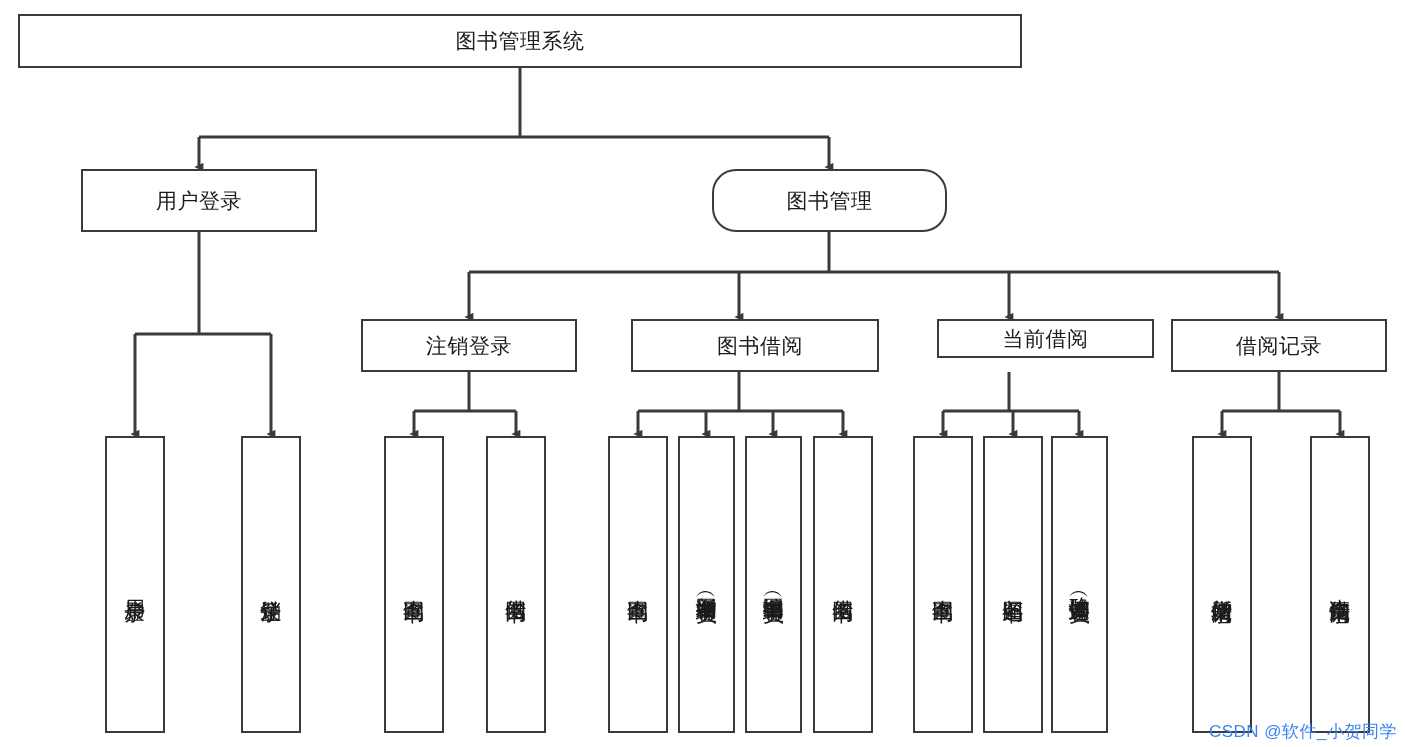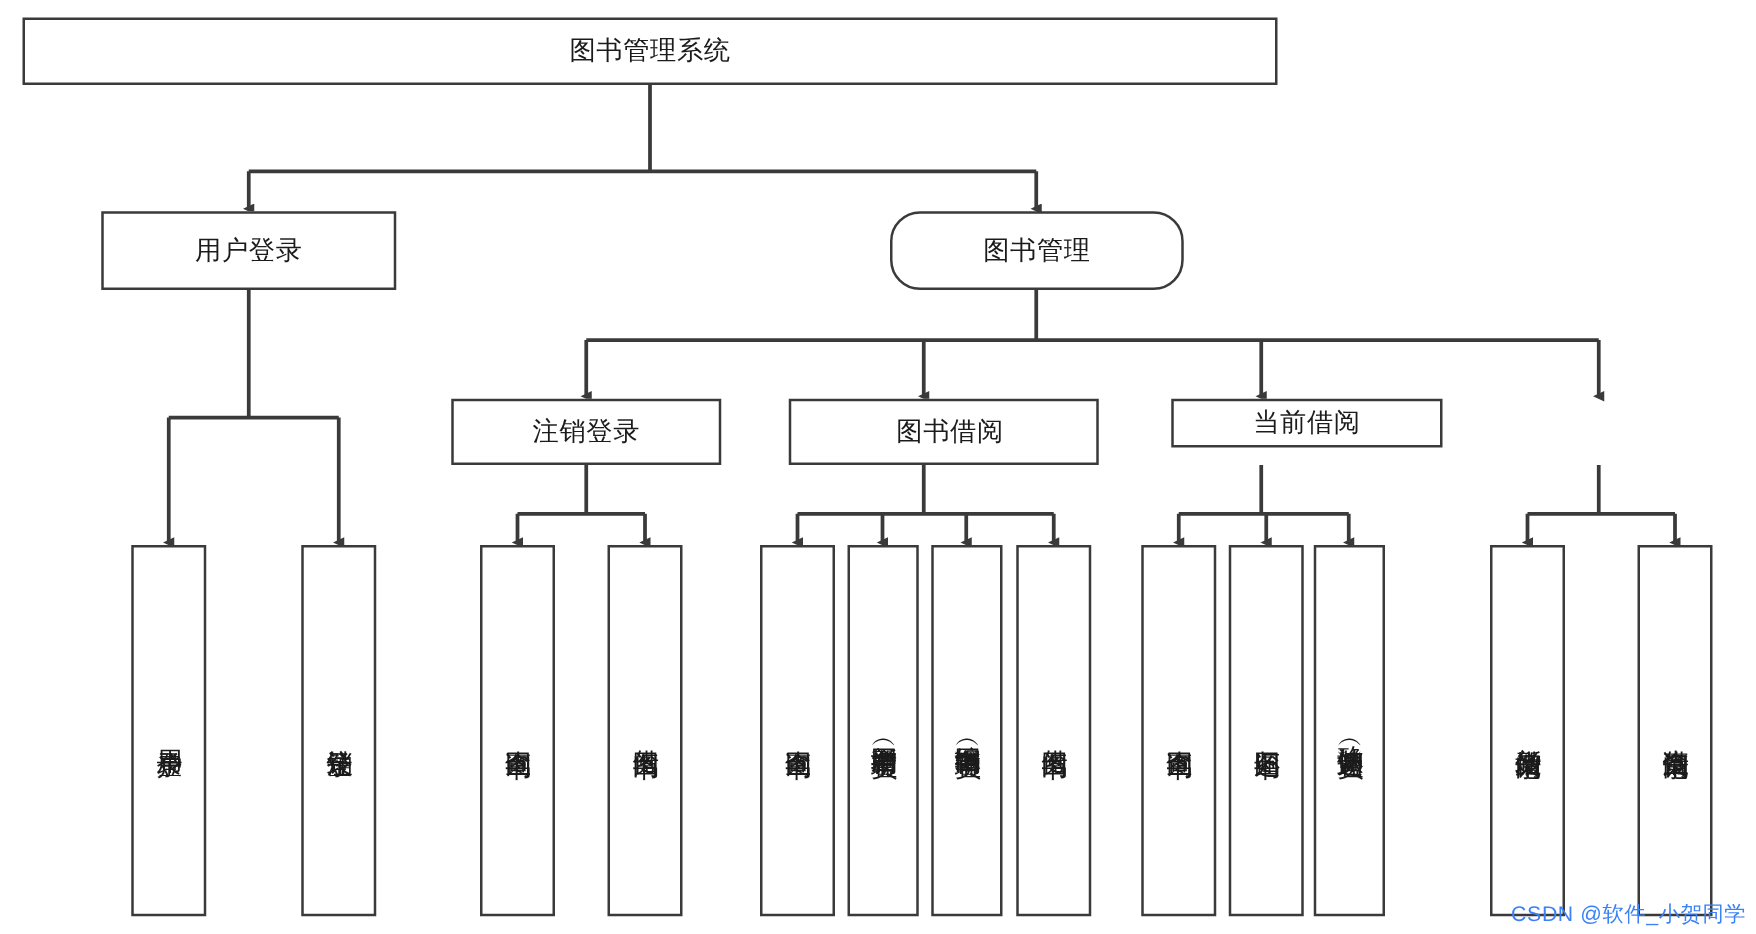--- a/index.html
+++ b/index.html
@@ -139,20 +139,23 @@
 
   <div class="node" style="left:361px;top:319px;width:216px;height:53px;">
     <span class="node-label">注销登录</span>
   </div>
   <div class="node" style="left:631px;top:319px;width:248px;height:53px;padding-left:10px;">
     <span class="node-label">图书借阅</span>
   </div>
   <div class="node" style="left:901px;top:319px;width:217px;height:39px;margin-left:36px;">
     <span class="node-label">当前借阅</span>
   </div>
+  <div class="node" style="left:1171px;top:319px;width:216px;height:53px;">
+    <span class="node-label">借阅记录</span>
+  </div>
 
   <div class="node leaf" style="left:105px;top:436px;width:60px;height:297px;">
     <span class="node-label">用户登录</span>
   </div>
   <div class="node leaf" style="left:241px;top:436px;width:60px;height:297px;">
     <span class="node-label">注销登录</span>
   </div>
   <div class="node leaf" style="left:384px;top:436px;width:60px;height:297px;">
     <span class="node-label">查询图书</span>
   </div>

